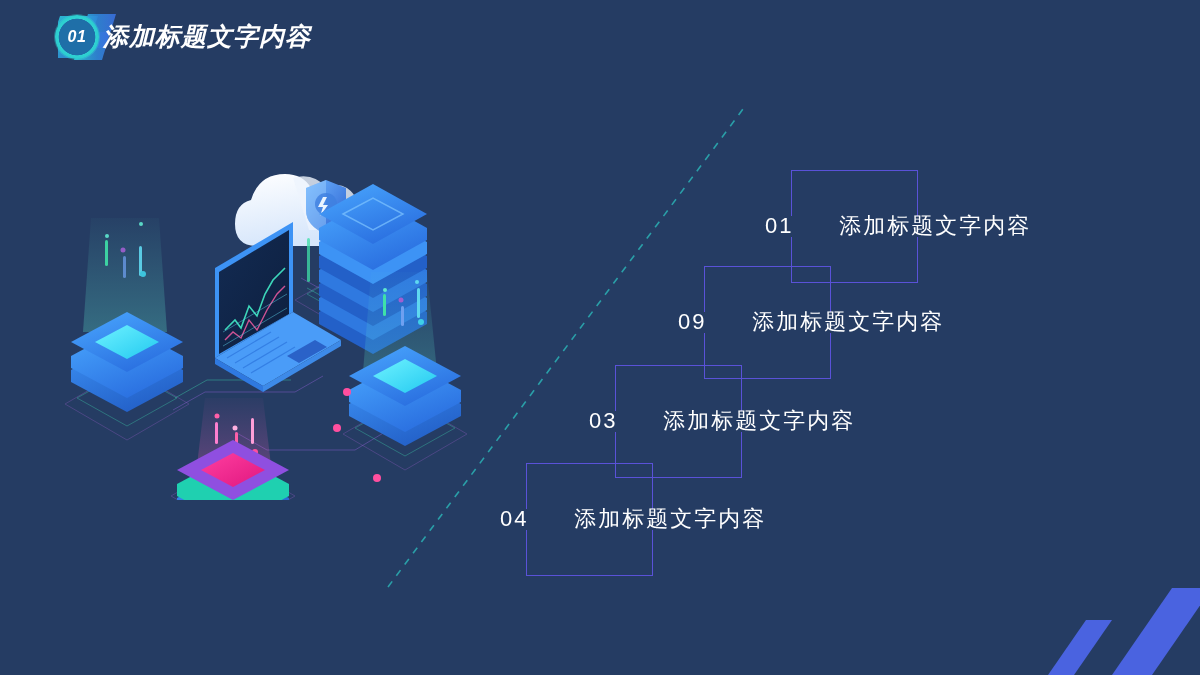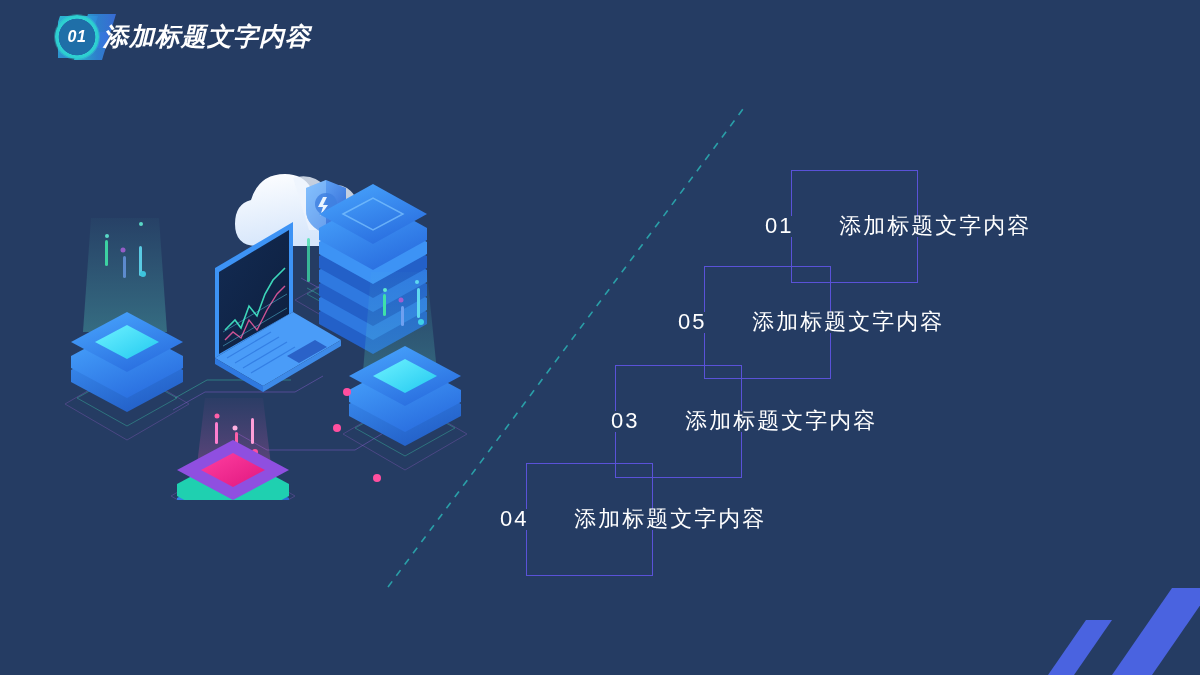--- a/index.html
+++ b/index.html
@@ -285,30 +285,30 @@
         <span class="item-num">01</span>
         <span class="item-gap"></span>
         <span class="item-label">添加标题文字内容</span>
       </div>
     </div>
 
     <div class="item">
       <div class="bracket bracket-top" style="left:224px; top:116px; width:127px; height:46px;"></div>
       <div class="bracket bracket-bot" style="left:224px; top:183px; width:127px; height:46px;"></div>
       <div class="item-text" style="left:198px; top:161px;">
-        <span class="item-num">05</span>
+        <span class="item-num">09</span>
         <span class="item-gap"></span>
         <span class="item-label">添加标题文字内容</span>
       </div>
     </div>
 
     <div class="item">
       <div class="bracket bracket-top" style="left:135px; top:215px; width:127px; height:46px;"></div>
       <div class="bracket bracket-bot" style="left:135px; top:282px; width:127px; height:46px;"></div>
-      <div class="item-text" style="left:109px; top:260px;margin-left:22px;">
+      <div class="item-text" style="left:109px; top:260px;">
         <span class="item-num">03</span>
         <span class="item-gap"></span>
         <span class="item-label">添加标题文字内容</span>
       </div>
     </div>
 
     <div class="item">
       <div class="bracket bracket-top" style="left:46px; top:313px; width:127px; height:46px;"></div>
       <div class="bracket bracket-bot" style="left:46px; top:380px; width:127px; height:46px;"></div>
       <div class="item-text" style="left:20px; top:358px;">

